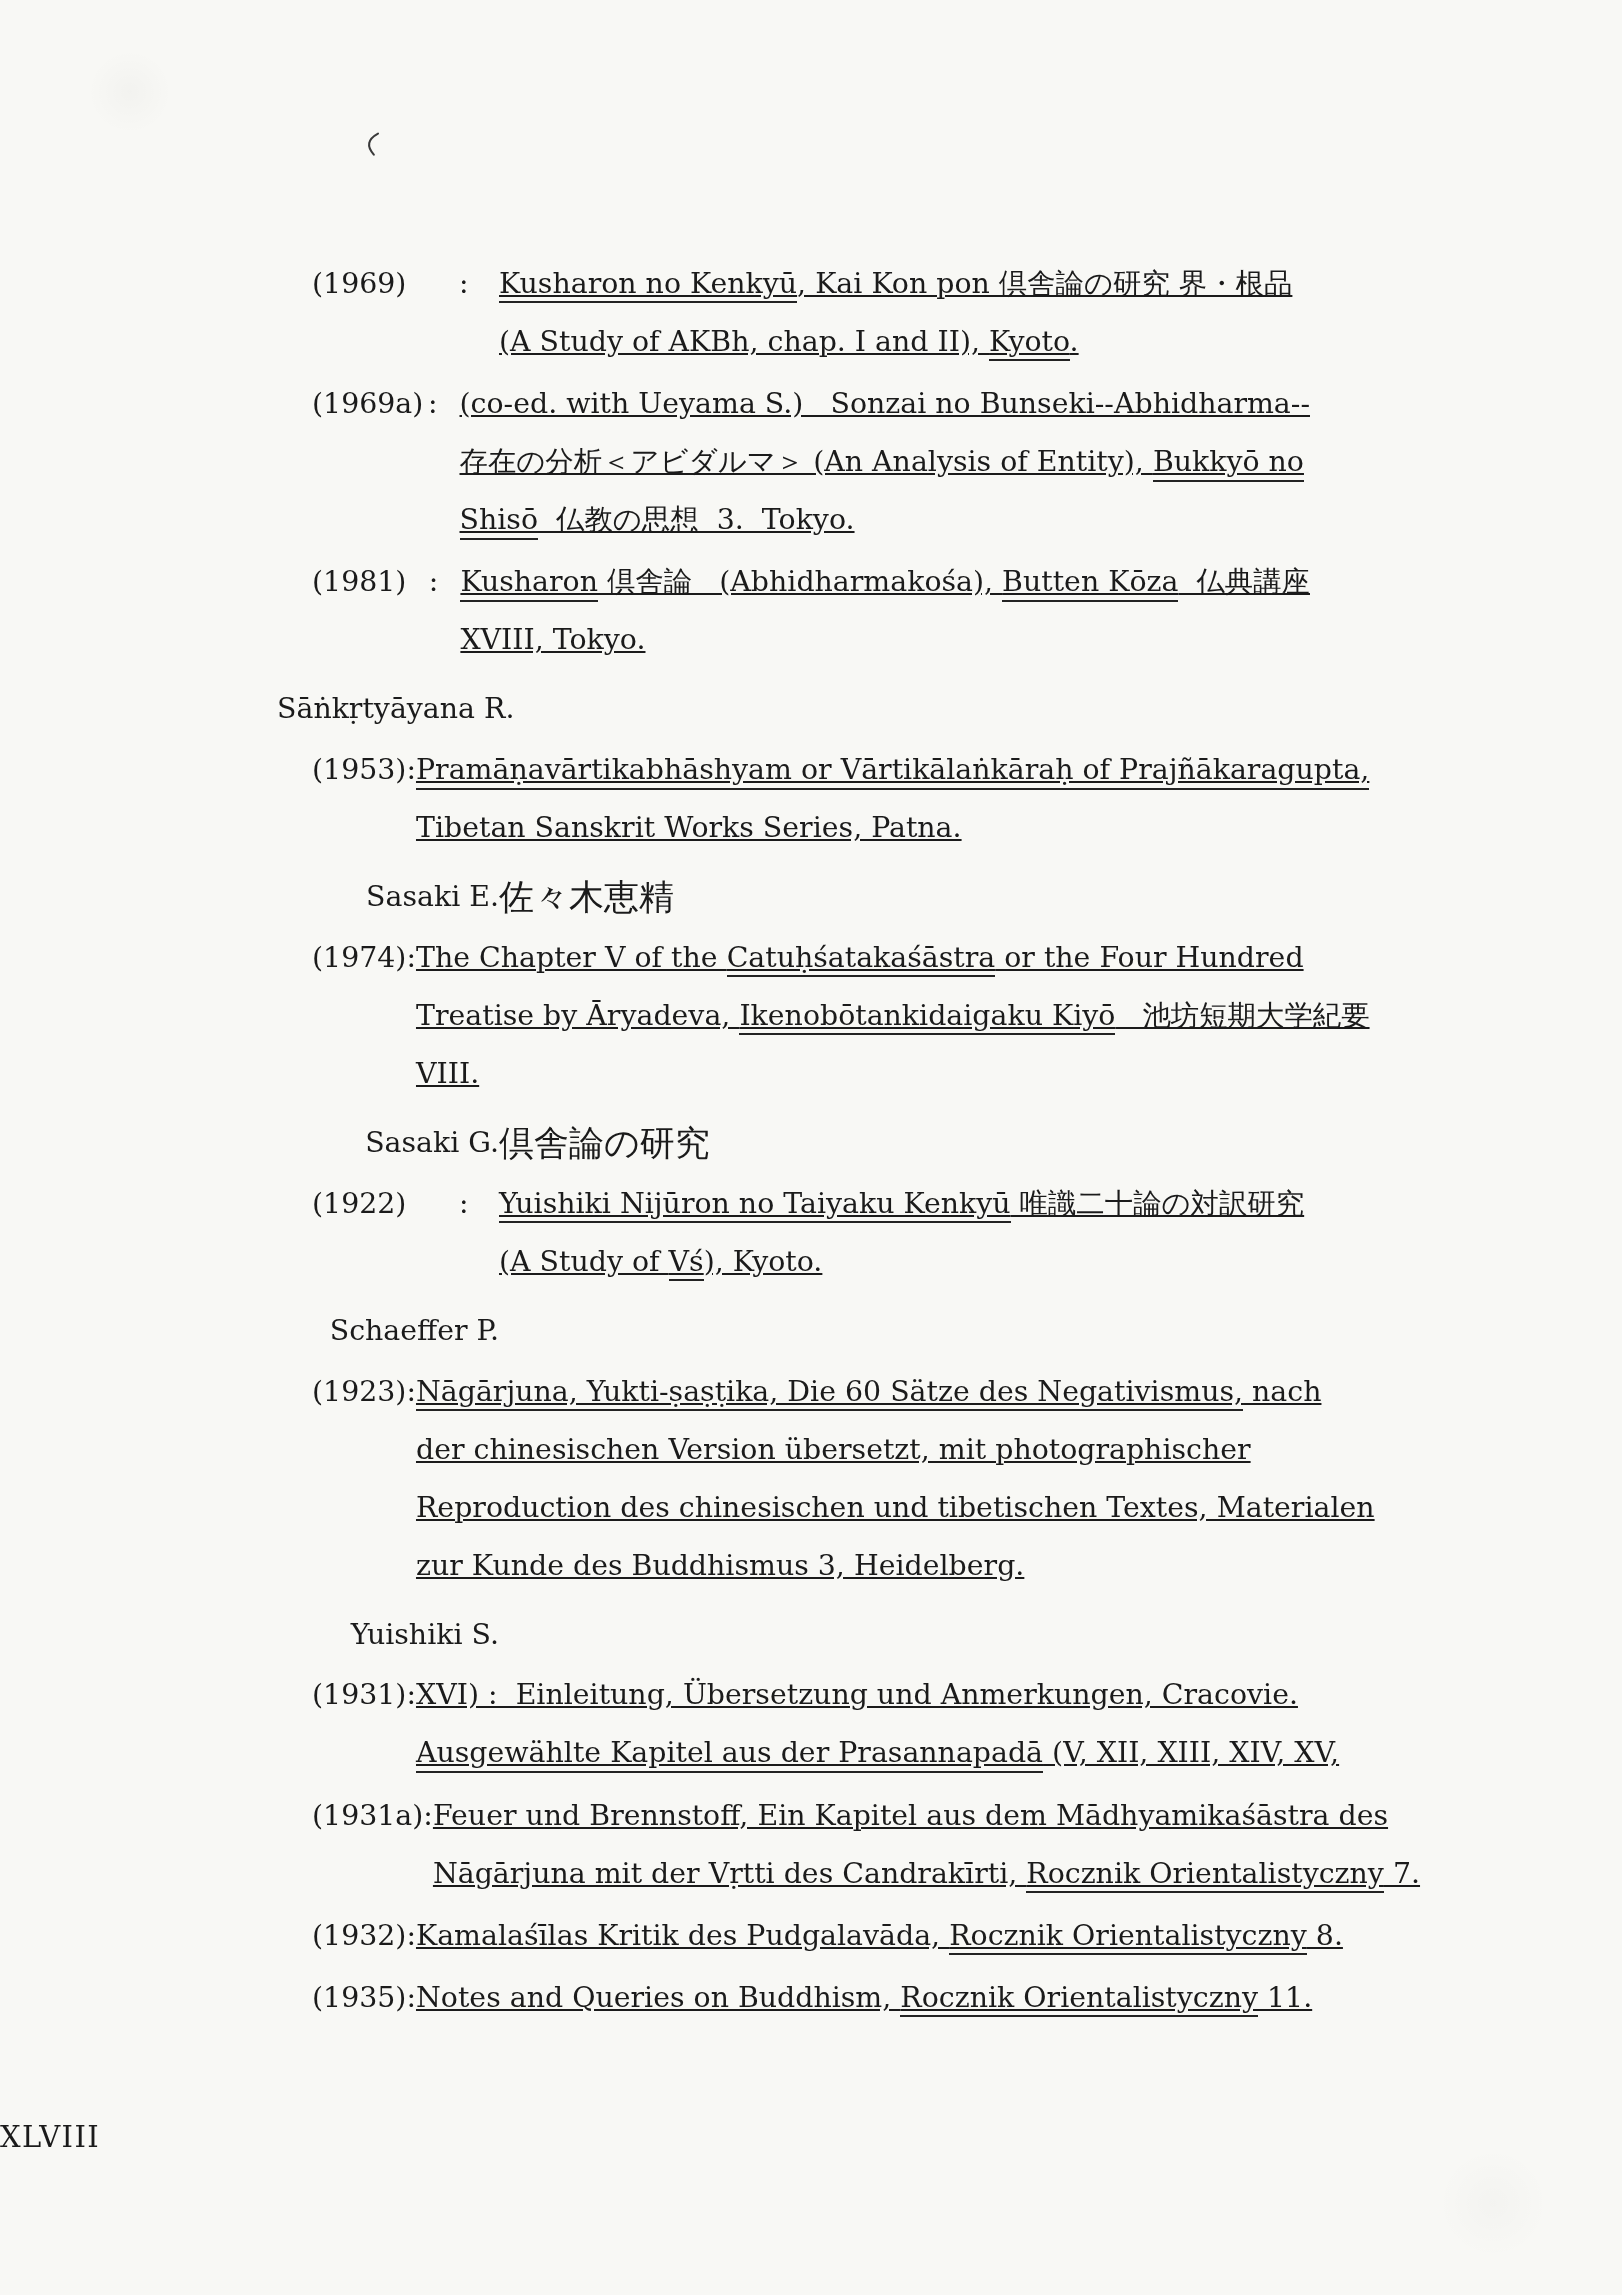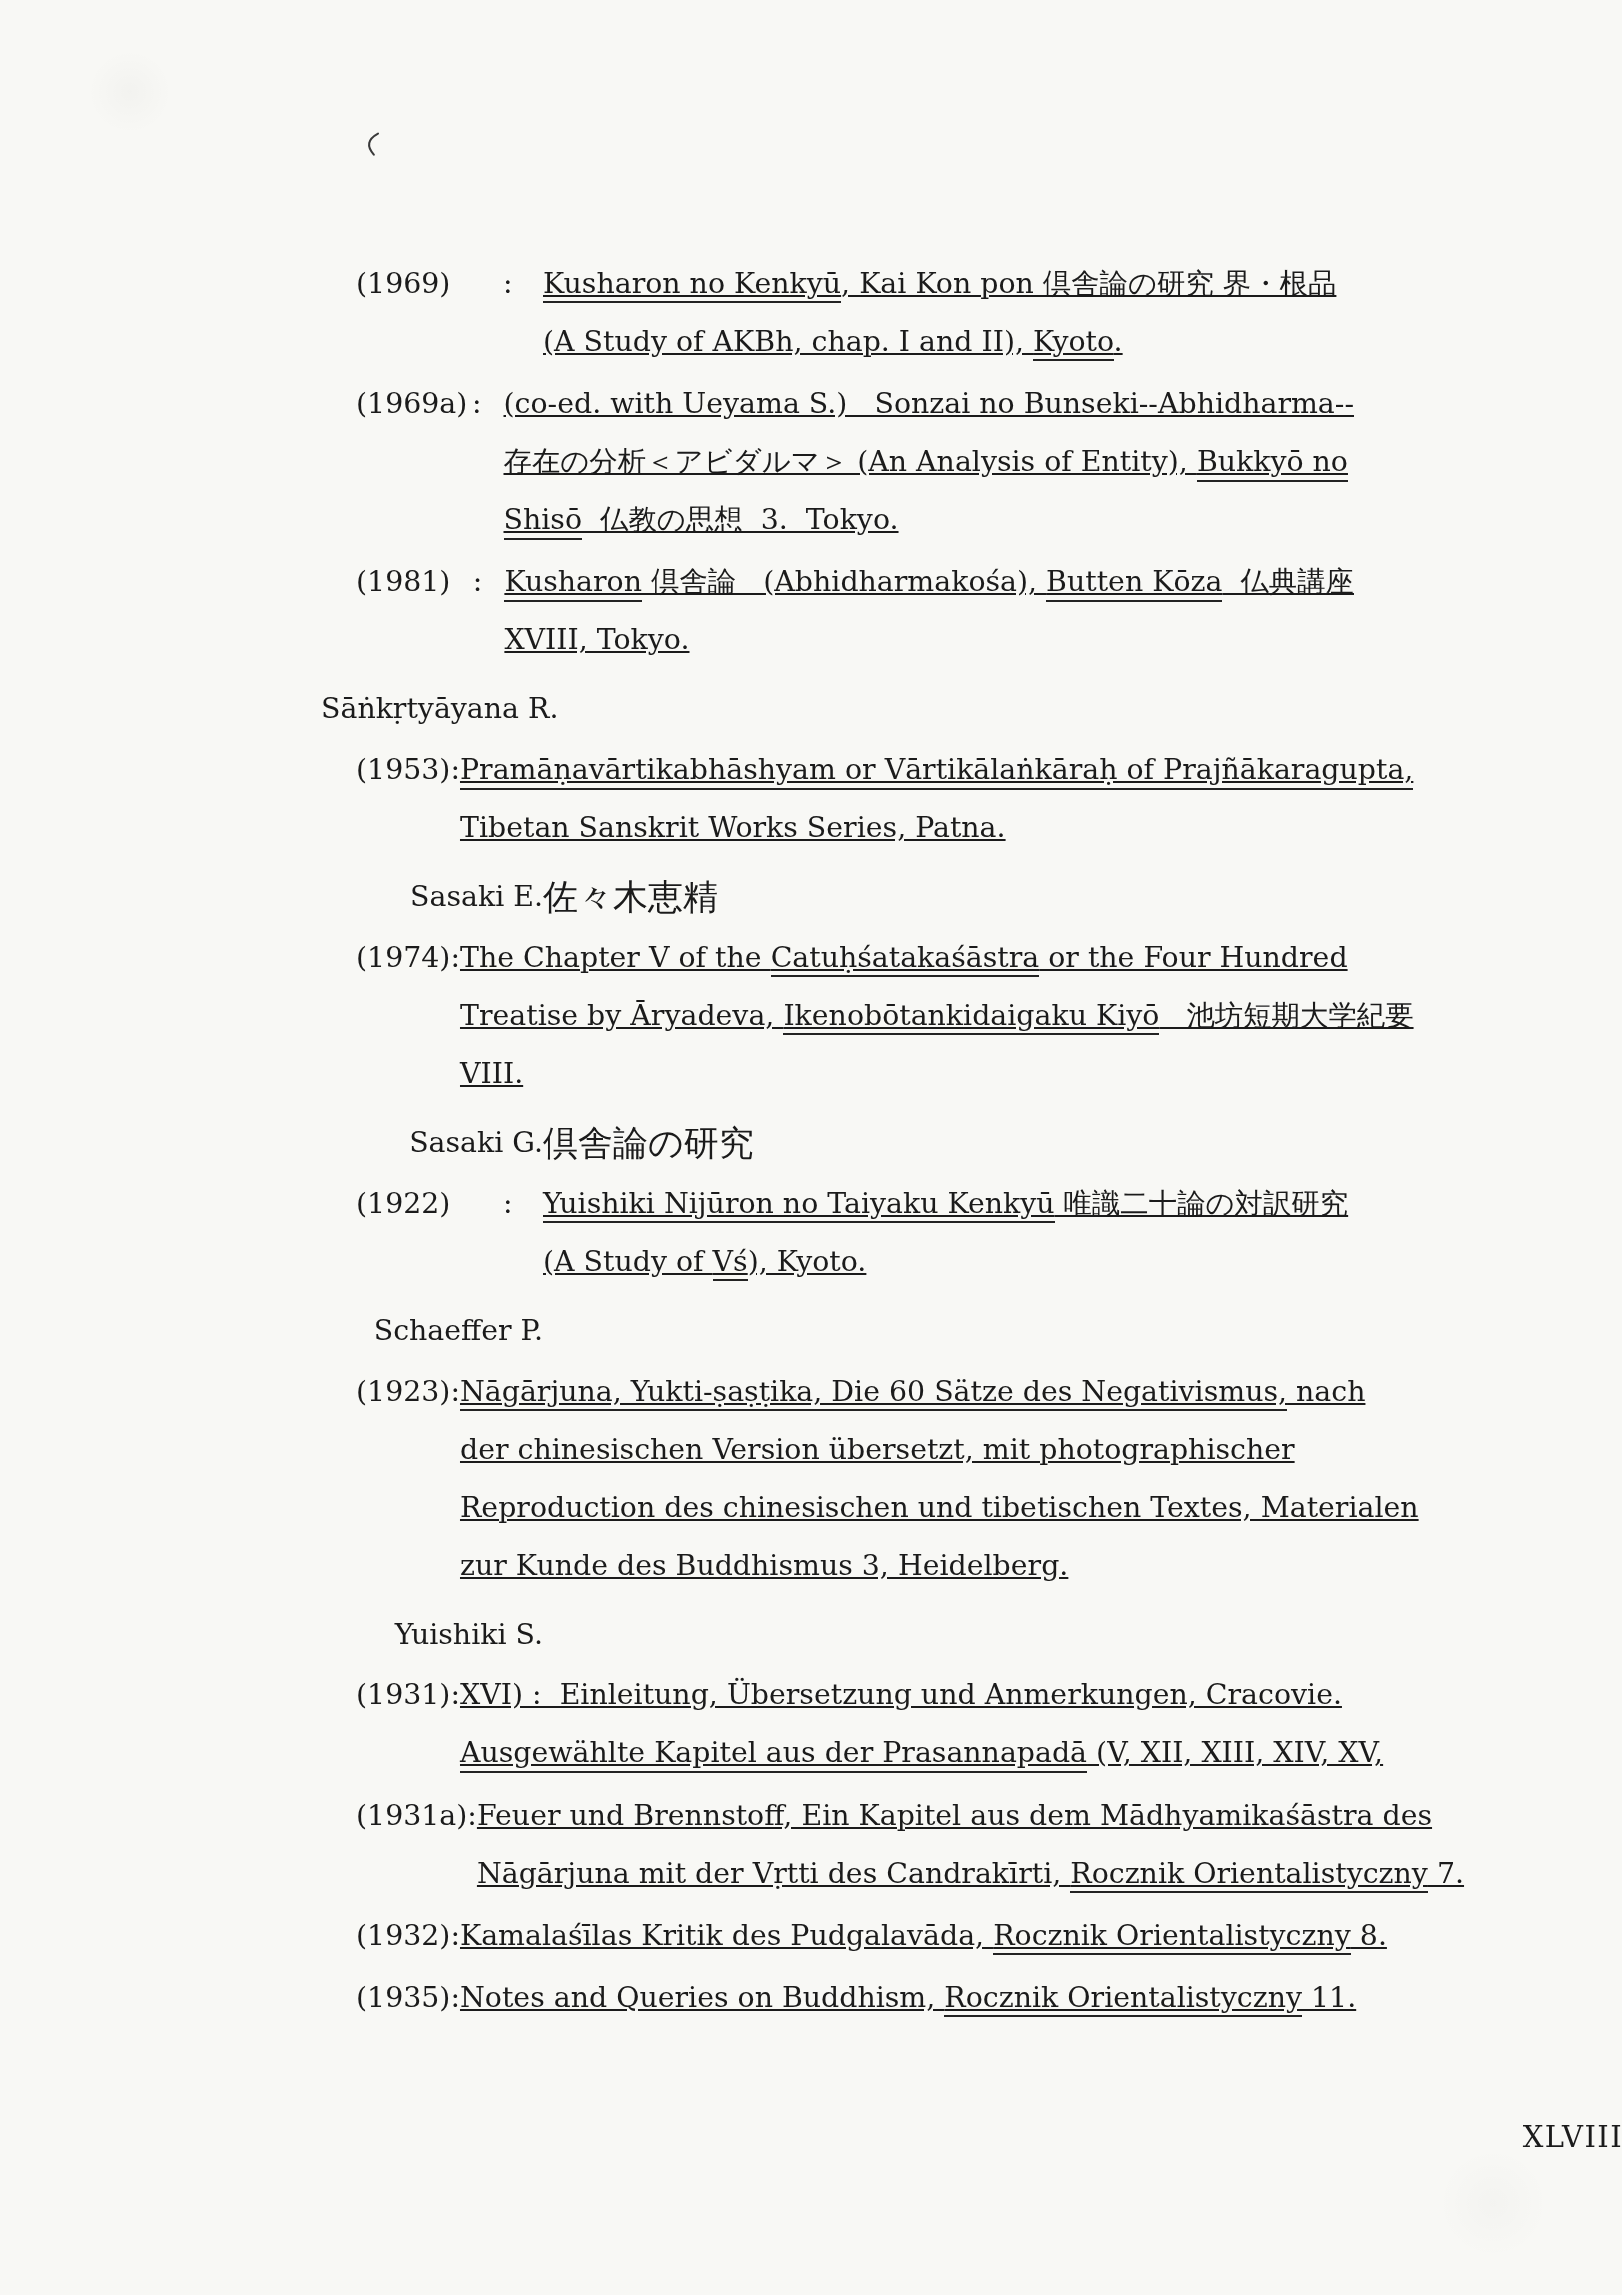--- a/index.html
+++ b/index.html
@@ -23,21 +23,20 @@
   .stray-mark {
     position: absolute;
     left: 350px;
     top: 128px;
   }
   .biblio {
     position: absolute;
     top: 255px;
     left: 0;
     width: 1310px;
-    padding-left: 44px;
   }
   .entry-row {
     display: flex;
     margin-left: 312px;
     margin-bottom: 4.2px;
   }
   .year {
     width: 147px;
     font-size: 28.4px;
     line-height: 58px;
@@ -69,21 +68,21 @@
     white-space: pre;
     text-align: right;
   }
   .author-name { width: 222px; }
   .author-kanji { font-size: 35px; }
   .pageno {
     position: absolute;
     top: 2108px;
     left: 0;
     width: 100%;
-    text-align: right;
+    text-align: left;
     font-size: 29px;
     letter-spacing: 1.4px;
     line-height: 58px;
   }
 </style>
 </head>
 <body>
 
 <div class="page">
 

